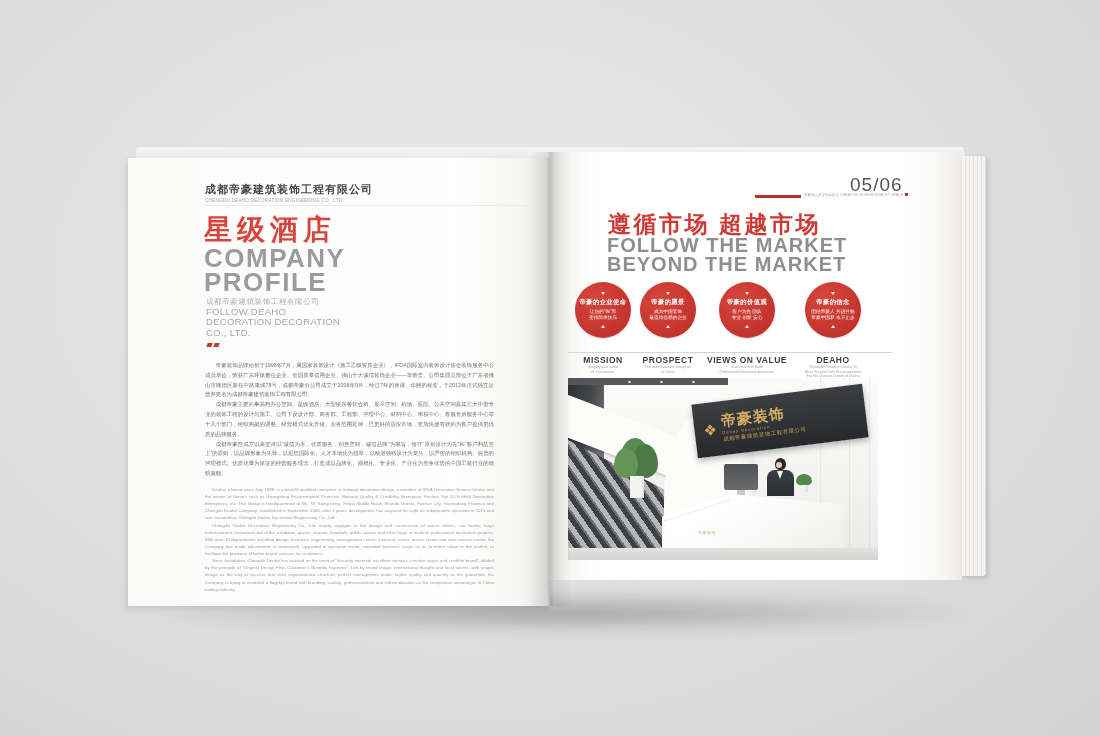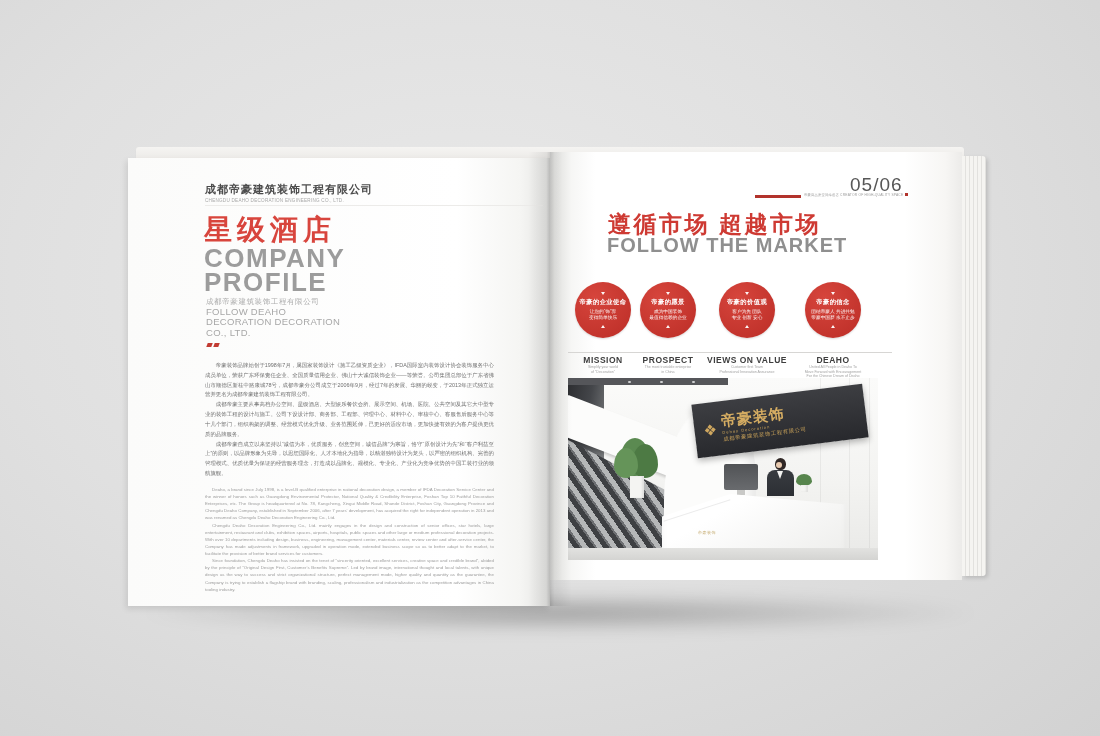--- a/index.html
+++ b/index.html
@@ -170,20 +170,21 @@
     <div class="abs rp-tagline">
       <span>帝豪高品质空间缔造者</span>
       <span>CREATOR OF HIGH-QUALITY SPACE</span>
       <span class="sq"></span>
     </div>
     <div class="abs rp-pagenum">05/06</div>
 
     <div class="abs rp-title-cn">遵循市场 超越市场</div>
     <div class="abs rp-title-en">
       <div>FOLLOW THE MARKET</div>
+      <div>BEYOND THE MARKET</div>
     </div>
 
     <div class="circle" style="left:25px;">
       <span class="caret-down"></span>
       <div class="c-title">帝豪的企业使命</div>
       <div class="c-line">让您的“饰”界</div>
       <div class="c-line">变得简单快乐</div>
       <span class="caret-up"></span>
     </div>
     <div class="circle" style="left:90px;">

